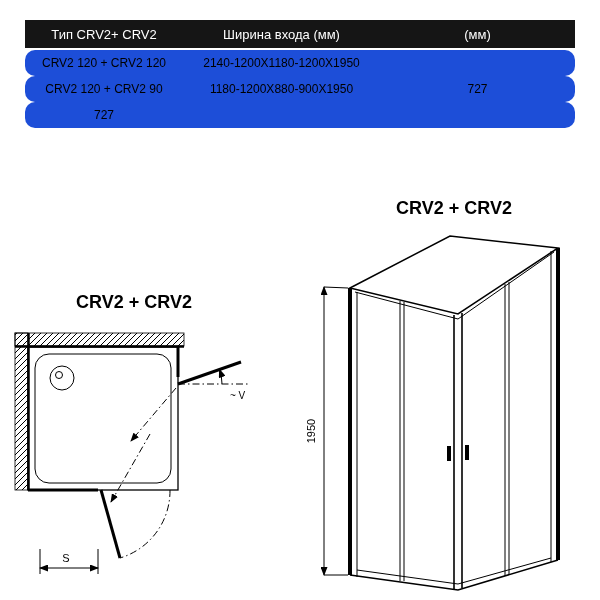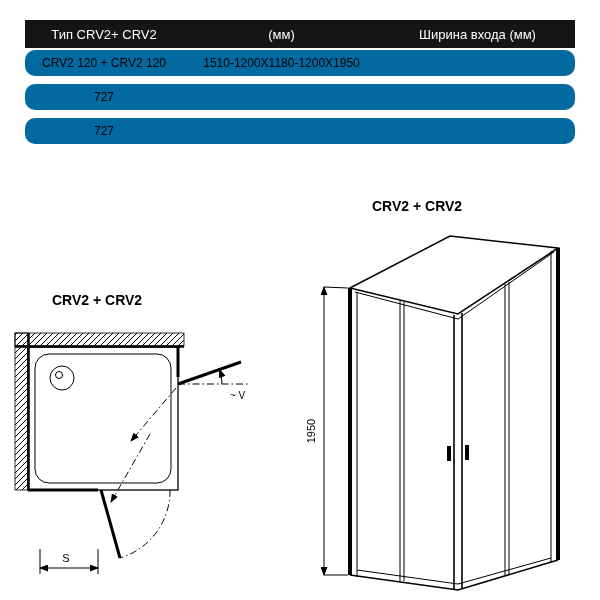--- a/index.html
+++ b/index.html
@@ -3,50 +3,52 @@
 <meta charset="utf-8">
 <style>
   html,body { margin:0; padding:0; background:#ffffff; }
   body { width:600px; height:600px; font-family:"Liberation Sans","DejaVu Sans",sans-serif; color:#000; }
   .screen { position:relative; width:600px; height:600px; background:#ffffff; overflow:hidden; }
 
   
   .spec-table { position:absolute; left:25px; top:20px; width:550px; }
   .t-row { display:grid; grid-template-columns:158px 197px 195px; }
   .t-head { background:#151515; color:#ffffff; height:28px; margin-bottom:2px; }
-  .t-body { background:#0369a1; height:26px; margin-bottom:8px;border-radius:10px; }
+  .t-body { background:#1d4ed8; height:26px; margin-bottom:0;border-radius:10px; }
   .t-cell { display:flex; align-items:center; justify-content:center; font-size:12px; white-space:nowrap; }
   .t-head .t-cell { font-size:13px; }
 
   
-  .dtitle { position:absolute; width:140px; text-align:left; font-weight:bold; font-size:14px; }
+  .dtitle { position:absolute; width:140px; text-align:right; font-weight:bold; font-size:18px; }
   .plan-title { left:52px; top:292px; }
   .elev-title { left:372px; top:198px; }
 
   
   .plan-svg { position:absolute; left:10px; top:322px; width:255px; height:270px; }
   .elev-svg { position:absolute; left:300px; top:218px; width:280px; height:380px; }
   svg text { font-family:"Liberation Sans","DejaVu Sans",sans-serif; fill:#000; }
 </style>
 </head>
 <body>
 
 <div class="screen">
 
   <div class="spec-table">
     <div class="t-row t-head">
       <div class="t-cell">Тип CRV2+ CRV2</div>
+      <div class="t-cell">Ширина входа (мм)</div>
       <div class="t-cell">(мм)</div>
-      <div class="t-cell">Ширина входа (мм)</div>
     </div>
     <div class="t-row t-body">
       <div class="t-cell">CRV2 120 + CRV2 120</div>
-      <div class="t-cell">1510-1200X1180-1200X1950</div>
+      <div class="t-cell">2140-1200X1180-1200X1950</div>
     </div>
     <div class="t-row t-body">
+      <div class="t-cell">CRV2 120 + CRV2 90</div>
+      <div class="t-cell">1180-1200X880-900X1950</div>
       <div class="t-cell">727</div>
     </div>
     <div class="t-row t-body">
       <div class="t-cell">727</div>
     </div>
   </div>
 
   <div class="dtitle plan-title">CRV2 + CRV2</div>
 
   <svg class="plan-svg" viewBox="0 0 255 270">

